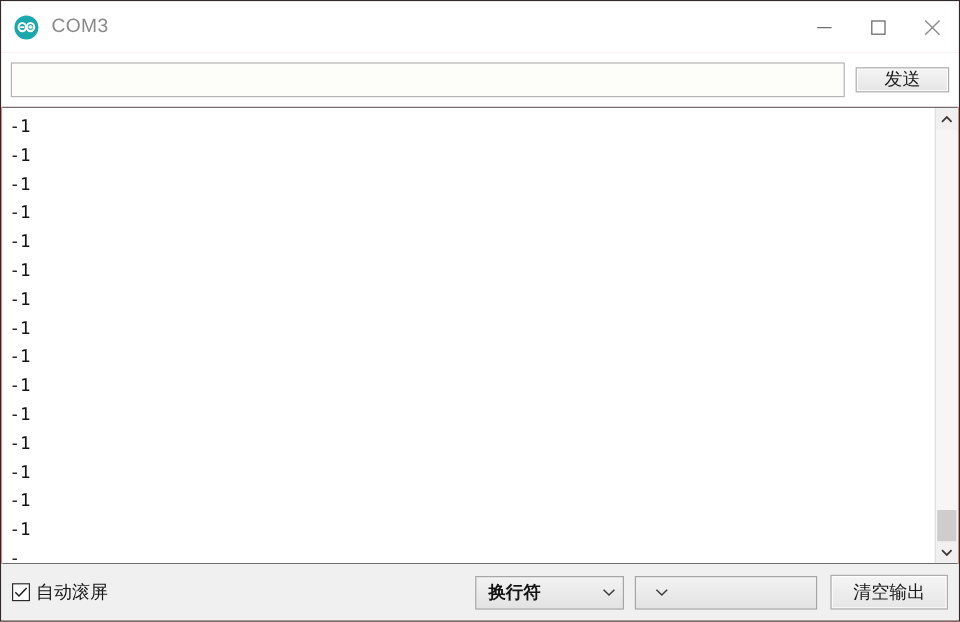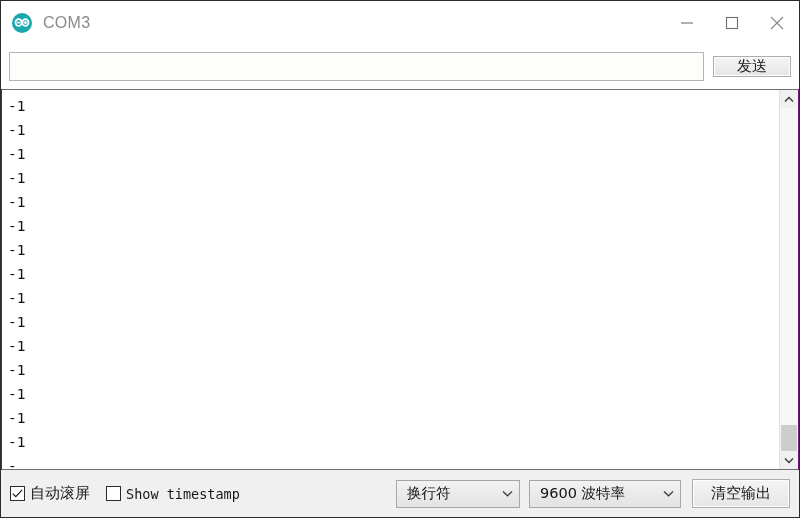--- a/index.html
+++ b/index.html
@@ -15,21 +15,21 @@
   }
 
   
   .window {
     position: absolute;
     left: 0; top: 0;
     width: 800px;
     height: 518px;
     box-sizing: border-box;
     border: 1px solid #2b2b2b;
-    background: #701a75;
+    background: #fca5a5;
     display: flex;
     flex-direction: column;
   }
 
   
   .titlebar {
     height: 43px;
     background: #ffffff;
     display: flex;
     align-items: center;
@@ -220,20 +220,21 @@
     cursor: default;
   }
   .combo-newline { width: 124px; }
   .combo-baud { width: 152px; }
   .combo-text {
     font-size: 14.5px;
     color: #141414;
     white-space: nowrap;
     font-family: "DejaVu Sans", "Liberation Sans", sans-serif;
     flex: 1 1 auto;
+    font-weight: bold;
   }
   .combo-caret {
     flex: 0 0 auto;
     margin-left: 6px;
     color: #3c3c3c;
     display: flex;
     align-items: center;
   }
   .clear-btn {
     width: 98px;
@@ -340,38 +341,33 @@
       <div class="cbox">
         <svg width="11" height="9" viewBox="0 0 11 9" style="display: block;">
           <polyline points="0.8,4.6 3.8,7.6 10.2,0.9" fill="none" stroke="#1b1b1b" stroke-width="1.2"></polyline>
         </svg>
       </div>
       <div class="cbox-label">自动滚屏</div>
     </div>
 
     <div class="gap-lg"></div>
 
-    <div class="cbox-group">
-      <div class="cbox"></div>
-      <div class="cbox-label mono">Show timestamp</div>
-    </div>
 
     <div class="spacer"></div>
 
     <div class="combo combo-newline">
       <div class="combo-text">换行符</div>
       <div class="combo-caret">
         <svg width="11" height="7" viewBox="0 0 11 7">
           <polyline points="1,1.5 5.5,5.8 10,1.5" fill="none" stroke="#3d3d3d" stroke-width="1.3"></polyline>
         </svg>
       </div>
     </div>
 
     <div class="combo combo-baud">
-      <div class="combo-text">9600 波特率</div>
       <div class="combo-caret">
         <svg width="11" height="7" viewBox="0 0 11 7">
           <polyline points="1,1.5 5.5,5.8 10,1.5" fill="none" stroke="#3d3d3d" stroke-width="1.3"></polyline>
         </svg>
       </div>
     </div>
 
     <div class="clear-btn">清空输出</div>
   </div>
 

